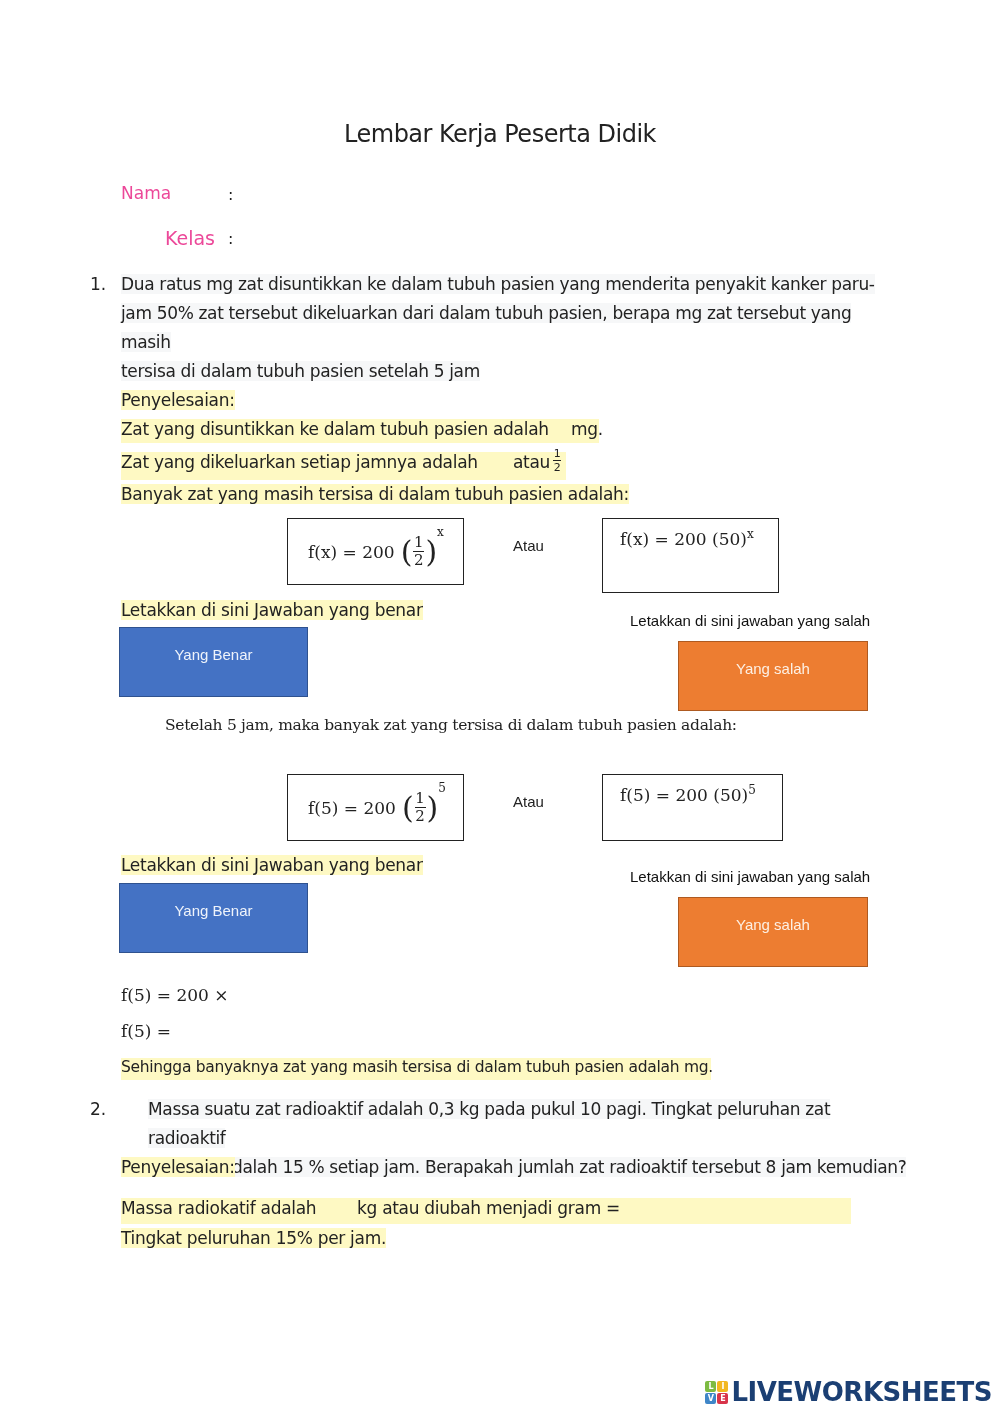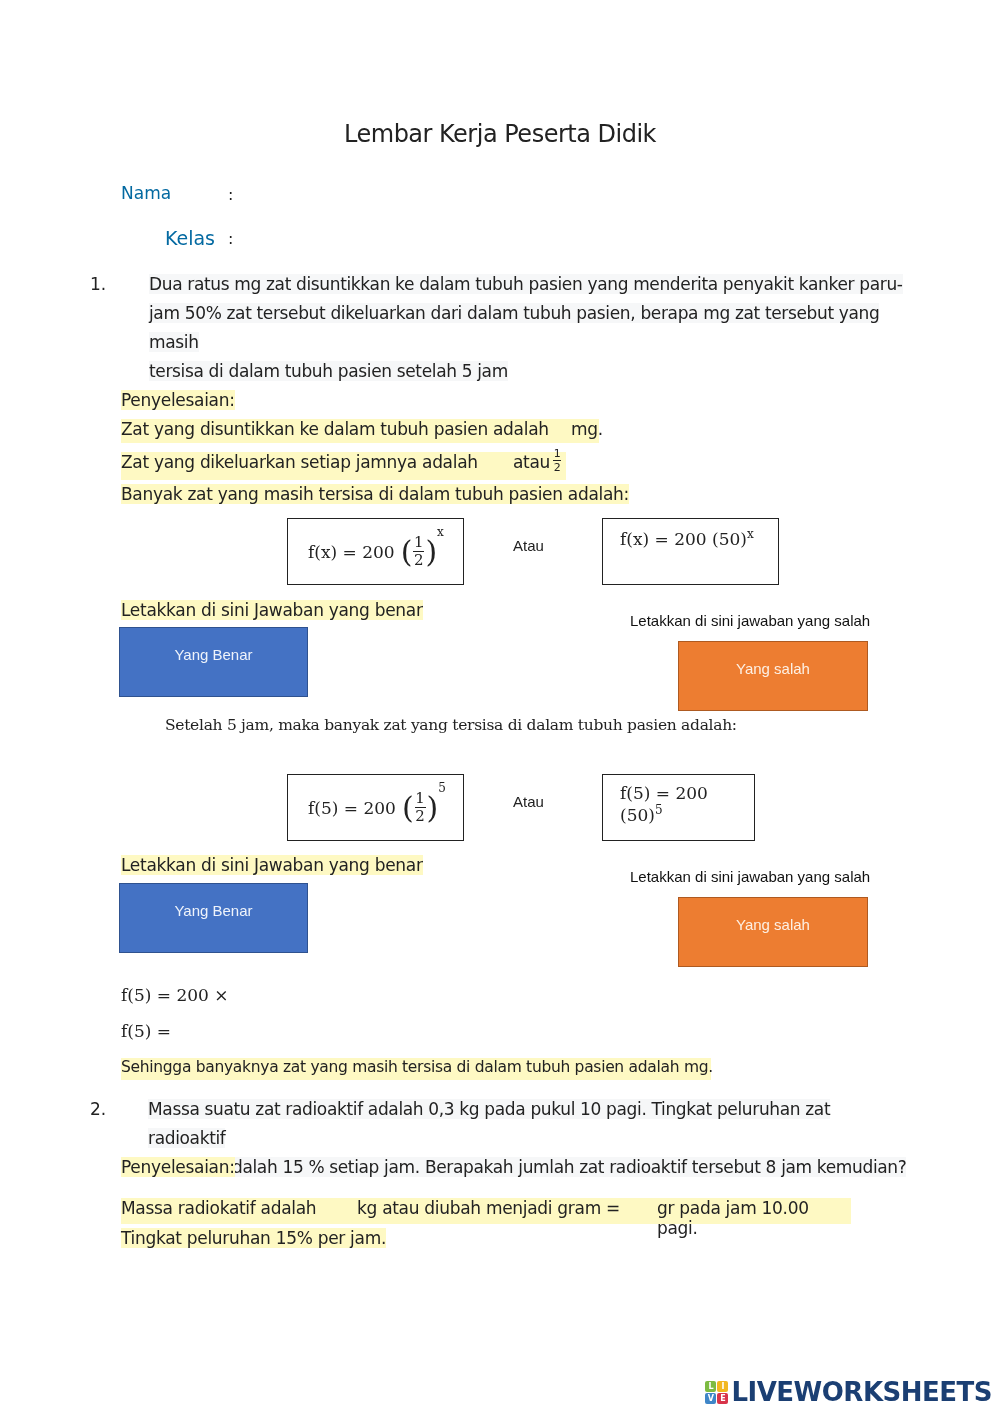--- a/index.html
+++ b/index.html
@@ -7,21 +7,21 @@
       width: 1000px; height: 1413px; position: relative; overflow: hidden;
       font-family: "DejaVu Sans", sans-serif; color: #1f1f1f;
     }
     .abs { position: absolute; }
     .hand { font-family: "DejaVu Sans", sans-serif; font-size: 17px; letter-spacing: -0.3px; color: #222; }
     .hl { background: #fef9c3; }
     .title {
       left: 0; width: 1000px; top: 120px; text-align: center;
       font-family: "DejaVu Sans", sans-serif; font-size: 24px; color: #222; letter-spacing: -0.5px;
     }
-    .field-label { font-size: 17px; color: #0369a1; }
+    .field-label { font-size: 17px; color: #ec4899; }
     .colon { font-size: 16px; }
     .para { left: 121px; width: 760px; font-size: 17px; line-height: 29px; letter-spacing: -0.35px; color:#222; }
     .para span.line { display: inline; background: #f6f7f8; }
     .num { font-size: 17px; color:#222; }
     .mathbox {
       border: 1.5px solid #222; background: #fff; box-sizing: border-box;
       font-family: "DejaVu Serif", serif; font-size: 17px; color:#222;
     }
     .frac { display: inline-flex; flex-direction: column; align-items: center; vertical-align: middle; font-size: 15px; line-height: 15px; margin: 0 1px; }
     .frac .bar { border-top: 1px solid #222; width: 11px; margin: 1px 0; }
@@ -52,21 +52,21 @@
 <body>
 
 <div class="abs title">Lembar Kerja Peserta Didik</div>
 
 <div class="abs field-label" style="left:121px; top:183px;">Nama</div>
 <div class="abs colon" style="left:228px; top:185px;">:</div>
 <div class="abs field-label" style="left:121px; top:227px; font-size:19px;margin-left:44px;">Kelas</div>
 <div class="abs colon" style="left:228px; top:229px;">:</div>
 
 <div class="abs num" style="left:90px; top:274px;">1.</div>
-<div class="abs para" style="top:270px;margin-left:28px;">
+<div class="abs para" style="top:270px;">
   <div><span class="line">Dua ratus mg zat disuntikkan ke dalam tubuh pasien yang menderita penyakit kanker paru-</span></div>
   <div><span class="line">jam 50% zat tersebut dikeluarkan dari dalam tubuh pasien, berapa mg zat tersebut yang masih</span></div>
   <div><span class="line">tersisa di dalam tubuh pasien setelah 5 jam</span></div>
 </div>
 
 <div class="abs hand hl" style="left:121px; top:390px;">Penyelesaian:</div>
 
 <div class="abs hand hl" style="left:121px; top:419px; width:478px; height:24px;">
   <span>Zat yang disuntikkan ke dalam tubuh pasien adalah</span>
   <span style="position:absolute; left:450px;">mg.</span>
@@ -89,21 +89,21 @@
   <span class="paren" style="margin-left:6px;">(</span>
   <span class="frac">
     <span>1</span>
     <span class="bar"></span>
     <span>2</span>
   </span>
   <span class="paren">)</span>
   <sup style="align-self:flex-start; margin-top:6px;">x</sup>
 </div>
 <div class="abs atau" style="left:513px; top:537px;">Atau</div>
-<div class="abs mathbox" style="left:602px; top:518px; width:177px; height:67px; padding:8px 0 0 17px;">
+<div class="abs mathbox" style="left:602px; top:518px; width:177px; height:75px; padding:8px 0 0 17px;">
   <span>f(x) = 200 (50)</span><sup>x</sup>
 </div>
 
 <div class="abs hand hl" style="left:121px; top:600px;">Letakkan di sini Jawaban yang benar</div>
 <div class="abs btn-benar" style="left:119px; top:627px; width:189px; height:70px;">
   <span>Yang Benar</span>
 </div>
 <div class="abs drop-label-right" style="left:630px; top:612px;">Letakkan di sini jawaban yang salah</div>
 <div class="abs btn-salah" style="left:678px; top:641px; width:190px; height:70px;">
   <span>Yang salah</span>
@@ -116,21 +116,21 @@
   <span class="paren" style="margin-left:6px;">(</span>
   <span class="frac">
     <span>1</span>
     <span class="bar"></span>
     <span>2</span>
   </span>
   <span class="paren">)</span>
   <sup style="align-self:flex-start; margin-top:6px;">5</sup>
 </div>
 <div class="abs atau" style="left:513px; top:793px;">Atau</div>
-<div class="abs mathbox" style="left:602px; top:774px; width:153px; height:67px; padding:8px 0 0 17px;">
+<div class="abs mathbox" style="left:602px; top:774px; width:181px; height:67px; padding:8px 0 0 17px;">
   <span>f(5) = 200 (50)</span><sup>5</sup>
 </div>
 
 <div class="abs hand hl" style="left:121px; top:855px;">Letakkan di sini Jawaban yang benar</div>
 <div class="abs btn-benar" style="left:119px; top:883px; width:189px; height:70px;">
   <span>Yang Benar</span>
 </div>
 <div class="abs drop-label-right" style="left:630px; top:868px;">Letakkan di sini jawaban yang salah</div>
 <div class="abs btn-salah" style="left:678px; top:897px; width:190px; height:70px;">
   <span>Yang salah</span>
@@ -147,21 +147,20 @@
 <div class="abs num" style="left:90px; top:1099px;">2.</div>
 <div class="abs para" style="top:1095px;margin-left:27px;">
   <div><span class="line">Massa suatu zat radioaktif adalah 0,3 kg pada pukul 10 pagi. Tingkat peluruhan zat radioaktif</span></div>
   <div><span class="line">tersebut adalah 15 % setiap jam. Berapakah jumlah zat radioaktif tersebut 8 jam kemudian?</span></div>
 </div>
 <div class="abs hand hl" style="left:121px; top:1157px;">Penyelesaian:</div>
 
 <div class="abs hand hl" style="left:121px; top:1198px; width:730px; height:26px;">
   <span>Massa radiokatif adalah</span>
   <span style="position:absolute; left:236px;">kg atau  diubah menjadi gram =</span>
-  <span style="position:absolute; left:536px;">gr pada jam 10.00 pagi.</span>
 </div>
 <div class="abs hand hl" style="left:121px; top:1228px;">Tingkat peluruhan 15% per jam.</div>
 
 <div class="abs logo">
   <div class="logo-grid">
     <span style="background:#7dbb42;">L</span>
     <span style="background:#f2b71f;">I</span>
     <span style="background:#3f86c8;">V</span>
     <span style="background:#d8344a;">E</span>
   </div>

